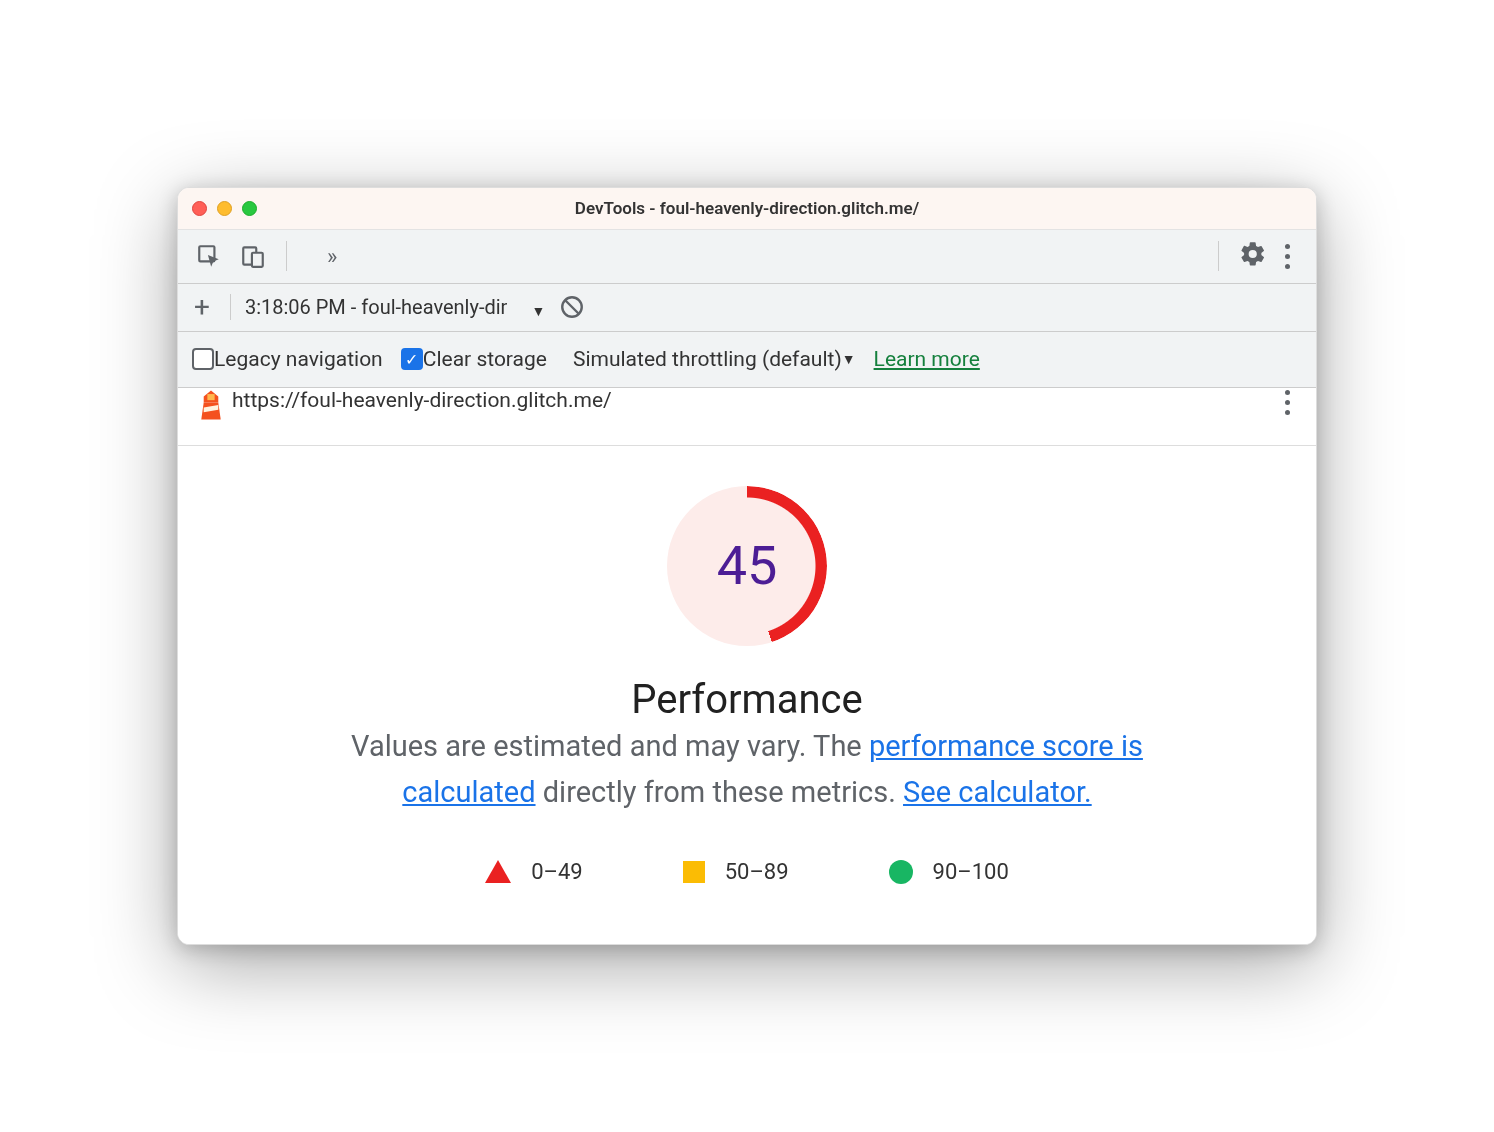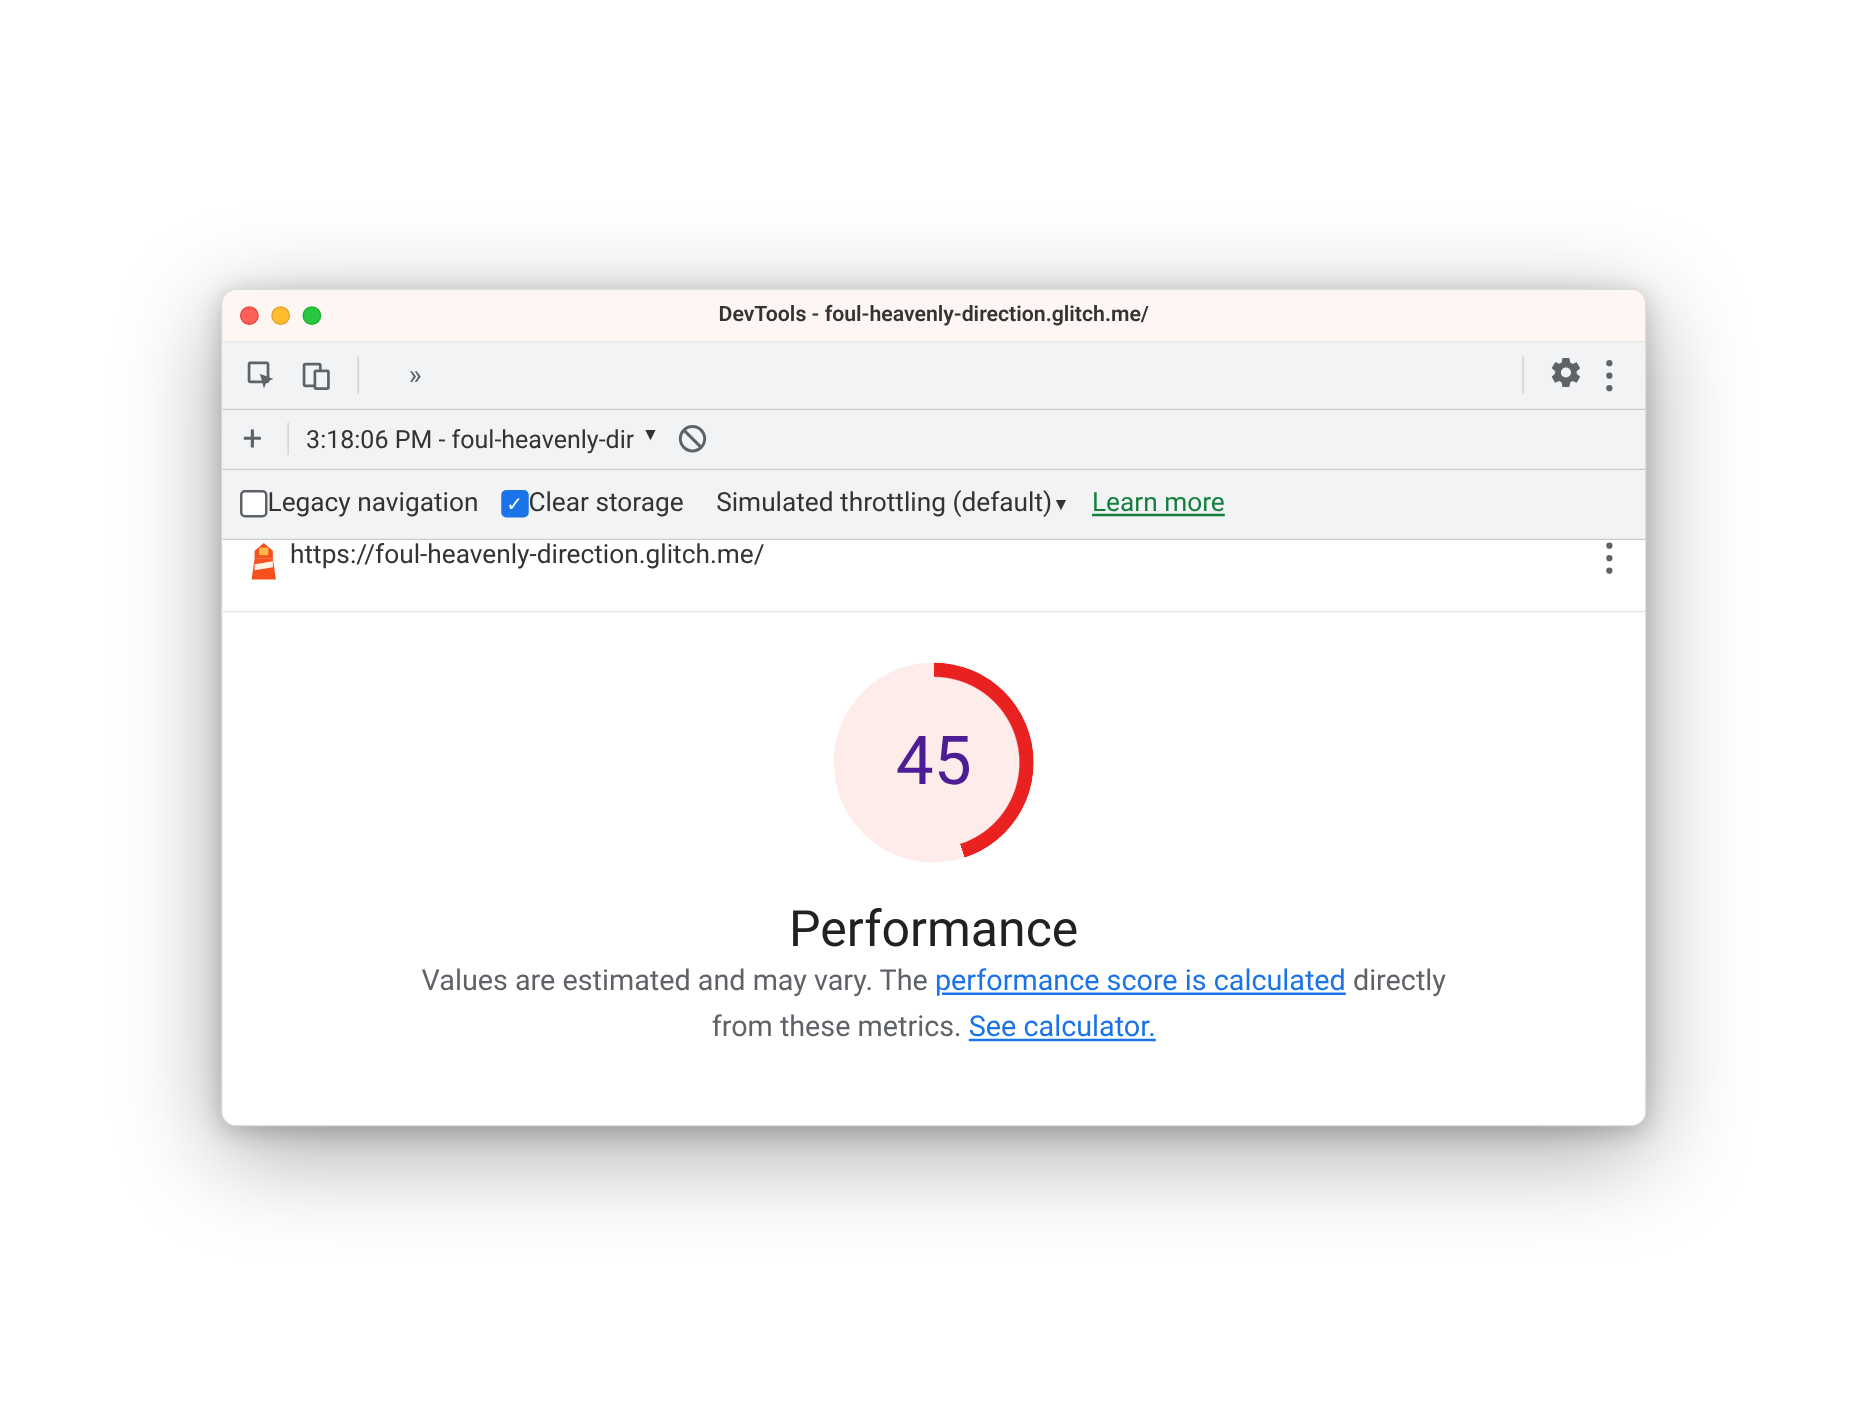--- a/index.html
+++ b/index.html
@@ -83,22 +83,22 @@
     border-bottom: 1px solid #ccc;
     padding: 0 10px;
     gap: 14px;
   }
   .plus-btn { font-size: 28px; color: #5f6368; padding: 0 6px; cursor: pointer; line-height: 1; }
   .ab-sep { width: 1px; height: 26px; background: #ccc; }
   .run-select {
     font-size: 20px;
     color: #333;
     display: flex;
-    align-items: flex-start;
-    gap: 6px;
+    align-items: flex-end;
+    gap: 24px;
     cursor: pointer;
     max-width: 340px;
     overflow: hidden;
     white-space: nowrap;
   }
   .run-select .cut { text-overflow: clip; overflow: hidden; max-width: 310px; display: inline-block; }
   .dropdown-triangle { font-size: 14px; color: #333; }
   .block-icon { color: #5f6368; display: flex; align-items: center; }
   
   .optionsbar {
@@ -167,21 +167,21 @@
     font-size: 54px; font-weight: 400;
     color: #4c1d95;
   }
   .report-title {
     font-size: 40px;
     font-weight: 400;
     color: #212121;
     margin-top: 30px;
   }
   .report-desc {
-    font-size: 23px;
+    font-size: 29px;
     color: #5f6368;
     line-height: 1.6;
     max-width: 830px;
     margin-left: auto;
     margin-right: auto;
   }
   .report-desc a { color: #1a73e8; text-decoration: underline; }
   .legend {
     display: flex;
     justify-content: center;
@@ -304,15 +304,29 @@
       <div class="gauge">
         <div class="gauge-bg"></div>
         <div class="gauge-arc"></div>
         <div class="gauge-score">45</div>
       </div>
     </div>
     <h2 class="report-title">Performance</h2>
     <p class="report-desc">
       <span>Values are estimated and may vary. The </span><a href="#">performance score is calculated</a><span> directly from these metrics. </span><a href="#">See calculator.</a>
     </p>
+    <div class="legend">
+      <div class="legend-item">
+        <div class="tri"></div>
+        <span>0–49</span>
+      </div>
+      <div class="legend-item">
+        <div class="sq"></div>
+        <span>50–89</span>
+      </div>
+      <div class="legend-item">
+        <div class="circ"></div>
+        <span>90–100</span>
+      </div>
+    </div>
   </div>
 
 </div>
 
 </body></html>

